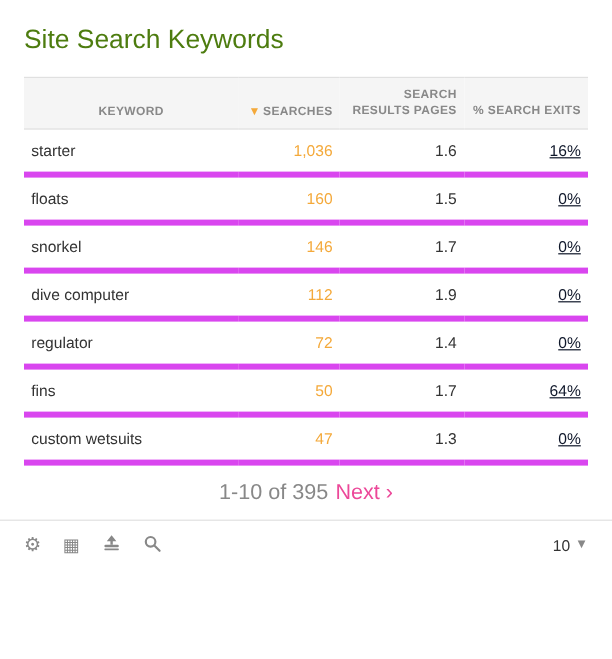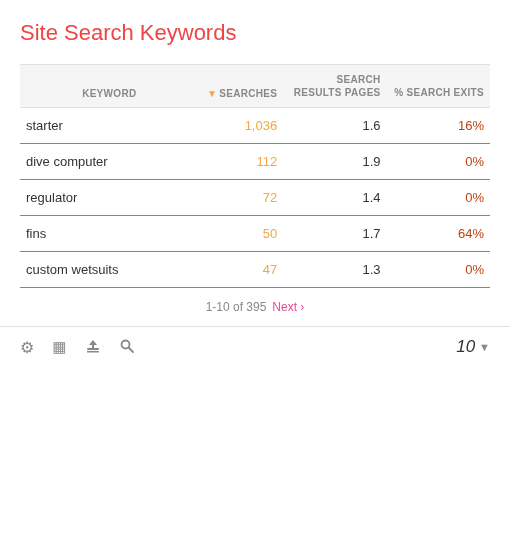--- a/index.html
+++ b/index.html
@@ -10,21 +10,21 @@
       background: #fff;
       width: 510px;
       min-height: 549px;
     }
     .page-container {
       padding: 20px 20px 0 20px;
     }
     .page-title {
       font-size: 22px;
       font-weight: normal;
-      color: #ef4444;
+      color: #4d7c0f;
       margin-bottom: 18px;
     }
     .table-wrapper {
       width: 100%;
     }
     table {
       width: 100%;
       border-collapse: collapse;
     }
     thead tr {
@@ -43,48 +43,49 @@
       vertical-align: bottom;
     }
     thead th.align-right {
       text-align: right;
     }
     thead th .sort-indicator {
       color: #f4a93a;
       margin-right: 2px;
     }
     tbody tr {
-      border-bottom: 1px solid #d946ef;
+      border-bottom: 5px solid #d946ef;
     }
     tbody td {
       padding: 10px 6px;
       color: #333;
       font-size: 13px;
     }
     tbody td.keyword-cell {
       color: #333;
     }
     tbody td.searches-cell {
       text-align: right;
       color: #f4a93a;
     }
     tbody td.results-cell {
       text-align: right;
       color: #333;
     }
     tbody td.exits-cell {
       text-align: right;
-      color: #c2410c;
+      color: #0f172a;
+      text-decoration: underline;
     }
     .pagination-row {
       display: flex;
       justify-content: center;
       align-items: center;
       padding: 12px 0 8px 0;
-      font-size: 12px;
+      font-size: 18px;
       color: #888;
       gap: 6px;
     }
     .pagination-row .page-info {
       color: #888;
     }
     .pagination-row .next-link {
       color: #ec4899;
       cursor: pointer;
       text-decoration: none;
@@ -109,23 +110,22 @@
       cursor: pointer;
     }
     .footer-right {
       display: flex;
       align-items: center;
       gap: 4px;
       color: #333;
       font-size: 13px;
     }
     .footer-right .rows-count {
-      font-size: 17px;
-      color: #333;
-      font-style: italic;
+      font-size: 13px;
+      color: #333;
     }
     .footer-right .dropdown-arrow {
       color: #888;
       font-size: 11px;
     }
     .col-keyword { width: 38%; text-align: center; }
     .col-searches { width: 18%; }
     .col-results { width: 22%; }
     .col-exits { width: 22%; }
   </style>
@@ -152,20 +152,32 @@
             <span style="line-height:1.3">% SEARCH EXITS</span>
           </th>
         </tr>
       </thead>
       <tbody id="table-body">
       <tr>
             <td class="keyword-cell">starter</td>
             <td class="searches-cell">1,036</td>
             <td class="results-cell">1.6</td>
             <td class="exits-cell">16%</td>
+          </tr>
+          <tr>
+            <td class="keyword-cell">floats</td>
+            <td class="searches-cell">160</td>
+            <td class="results-cell">1.5</td>
+            <td class="exits-cell">0%</td>
+          </tr>
+          <tr>
+            <td class="keyword-cell">snorkel</td>
+            <td class="searches-cell">146</td>
+            <td class="results-cell">1.7</td>
+            <td class="exits-cell">0%</td>
           </tr>
           <tr>
             <td class="keyword-cell">dive computer</td>
             <td class="searches-cell">112</td>
             <td class="results-cell">1.9</td>
             <td class="exits-cell">0%</td>
           </tr>
           <tr>
             <td class="keyword-cell">regulator</td>
             <td class="searches-cell">72</td>

